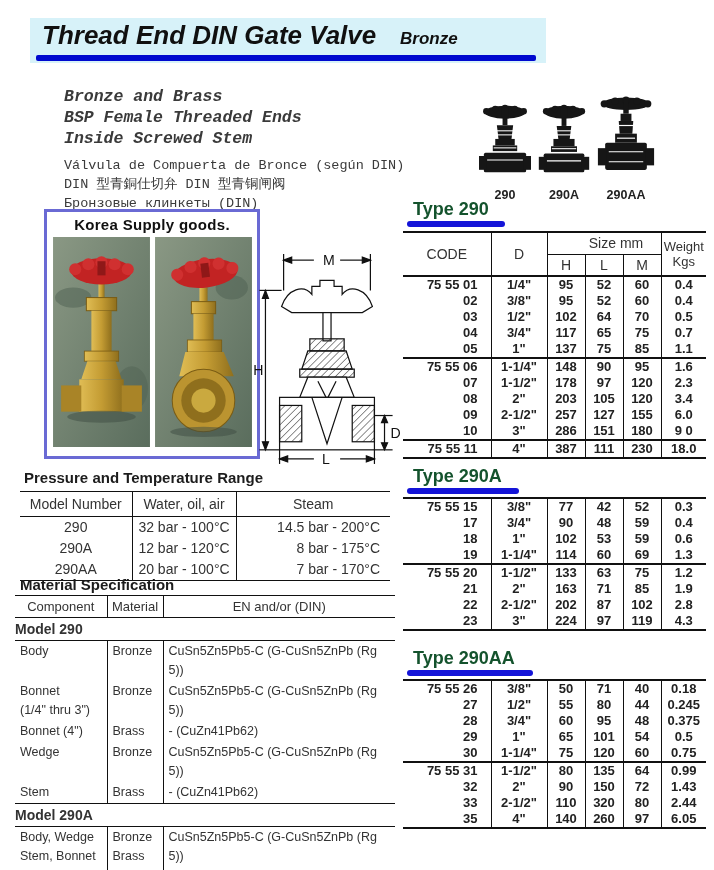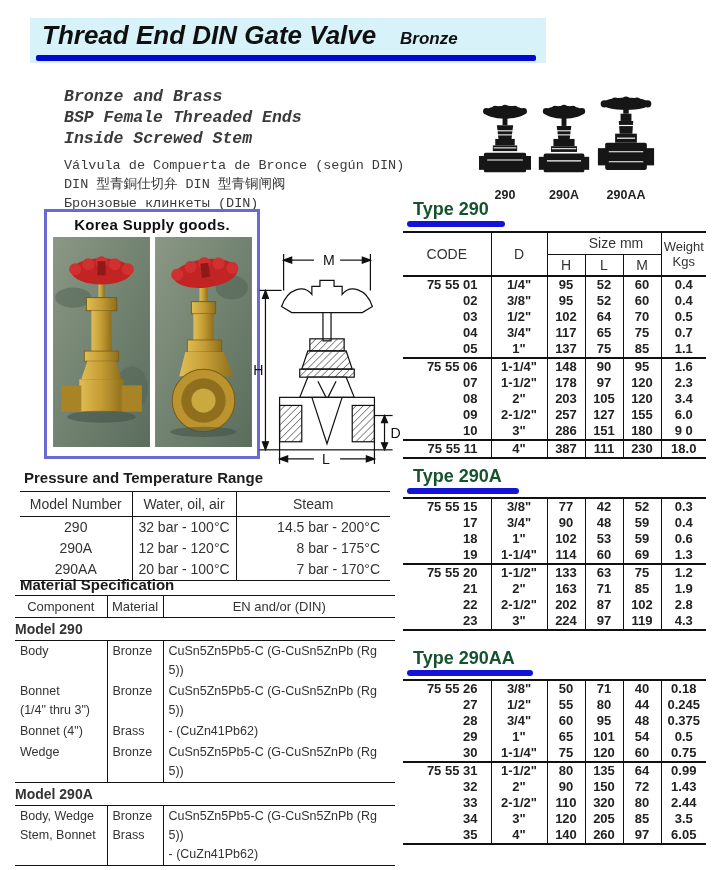--- a/index.html
+++ b/index.html
@@ -367,20 +367,25 @@
           <tr>
             <td>Bonnet (4")</td>
             <td>Brass</td>
             <td>- (CuZn41Pb62)</td>
           </tr>
           <tr>
             <td>Wedge</td>
             <td>Bronze</td>
             <td>CuSn5Zn5Pb5-C (G-CuSn5ZnPb (Rg 5))</td>
           </tr>
+          <tr>
+            <td>Stem</td>
+            <td>Brass</td>
+            <td>- (CuZn41Pb62)</td>
+          </tr>
         </tbody>
         <tbody class="m-head">
           <tr>
             <td colspan="3">Model 290A</td>
           </tr>
         </tbody>
         <tbody class="m-rows">
           <tr>
             <td>Body, Wedge
 Stem, Bonnet</td>
@@ -674,28 +679,20 @@
           </tr>
           <tr>
             <td class="c-code">33</td>
             <td class="c-d">2-1/2"</td>
             <td class="c-h">110</td>
             <td class="c-l">320</td>
             <td class="c-m">80</td>
             <td class="c-weight">2.44</td>
           </tr>
           <tr>
-            <td class="c-code">34</td>
-            <td class="c-d">3"</td>
-            <td class="c-h">120</td>
-            <td class="c-l">205</td>
-            <td class="c-m">85</td>
-            <td class="c-weight">3.5</td>
-          </tr>
-          <tr>
             <td class="c-code">35</td>
             <td class="c-d">4"</td>
             <td class="c-h">140</td>
             <td class="c-l">260</td>
             <td class="c-m">97</td>
             <td class="c-weight">6.05</td>
           </tr>
         </tbody>
       </table>
     </div>

